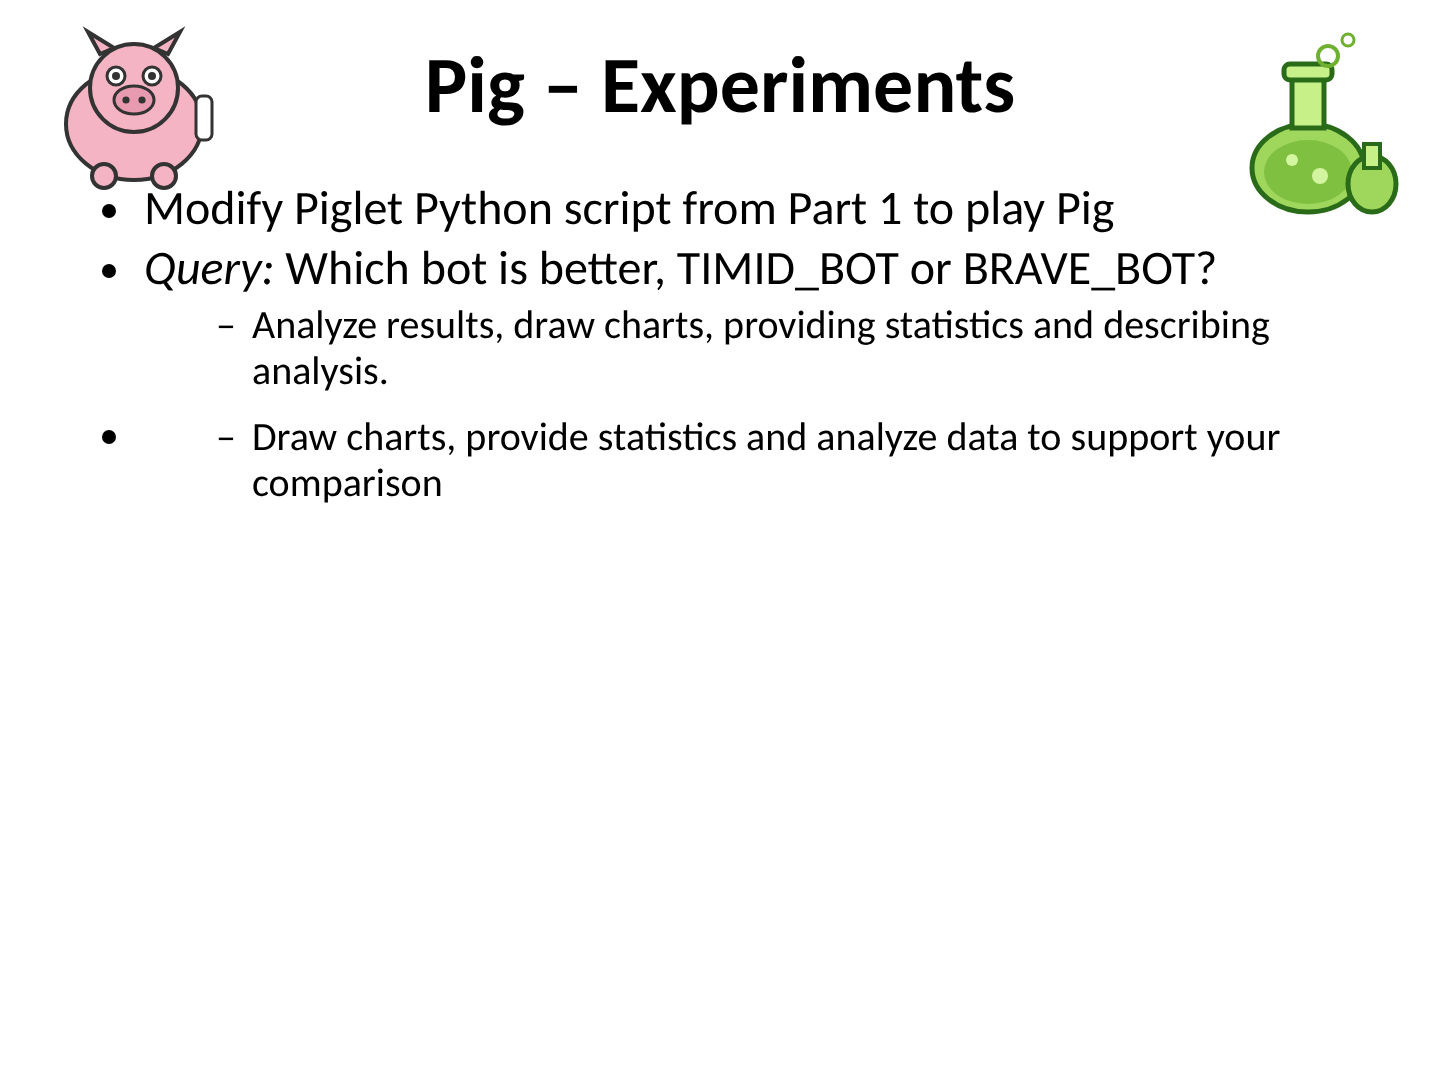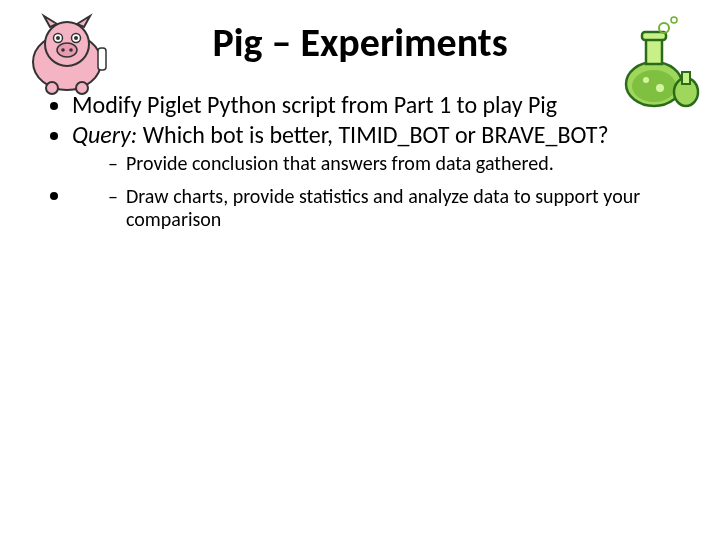--- a/index.html
+++ b/index.html
@@ -97,21 +97,21 @@
 <div class="title-row">
   <h1 class="title">Pig – Experiments</h1>
 </div>
 
 <div class="content">
   <ul class="top">
     <li><span>Modify Piglet Python script from Part 1 to play Pig</span></li>
     <li>
       <span class="italic">Query:</span><span> Which bot is better, TIMID_BOT or BRAVE_BOT?</span>
       <ul class="sub">
-        <li><span>Provide conclusion that answers from data gathered.</span></li>
+        <li><span>Analyze results, draw charts, providing statistics and describing analysis.</span></li>
       </ul>
     </li>
     <li>
       <ul class="sub">
         <li><span>Draw charts, provide statistics and analyze data to support your comparison</span></li>
       </ul>
     </li>
   </ul>
 </div>
 

